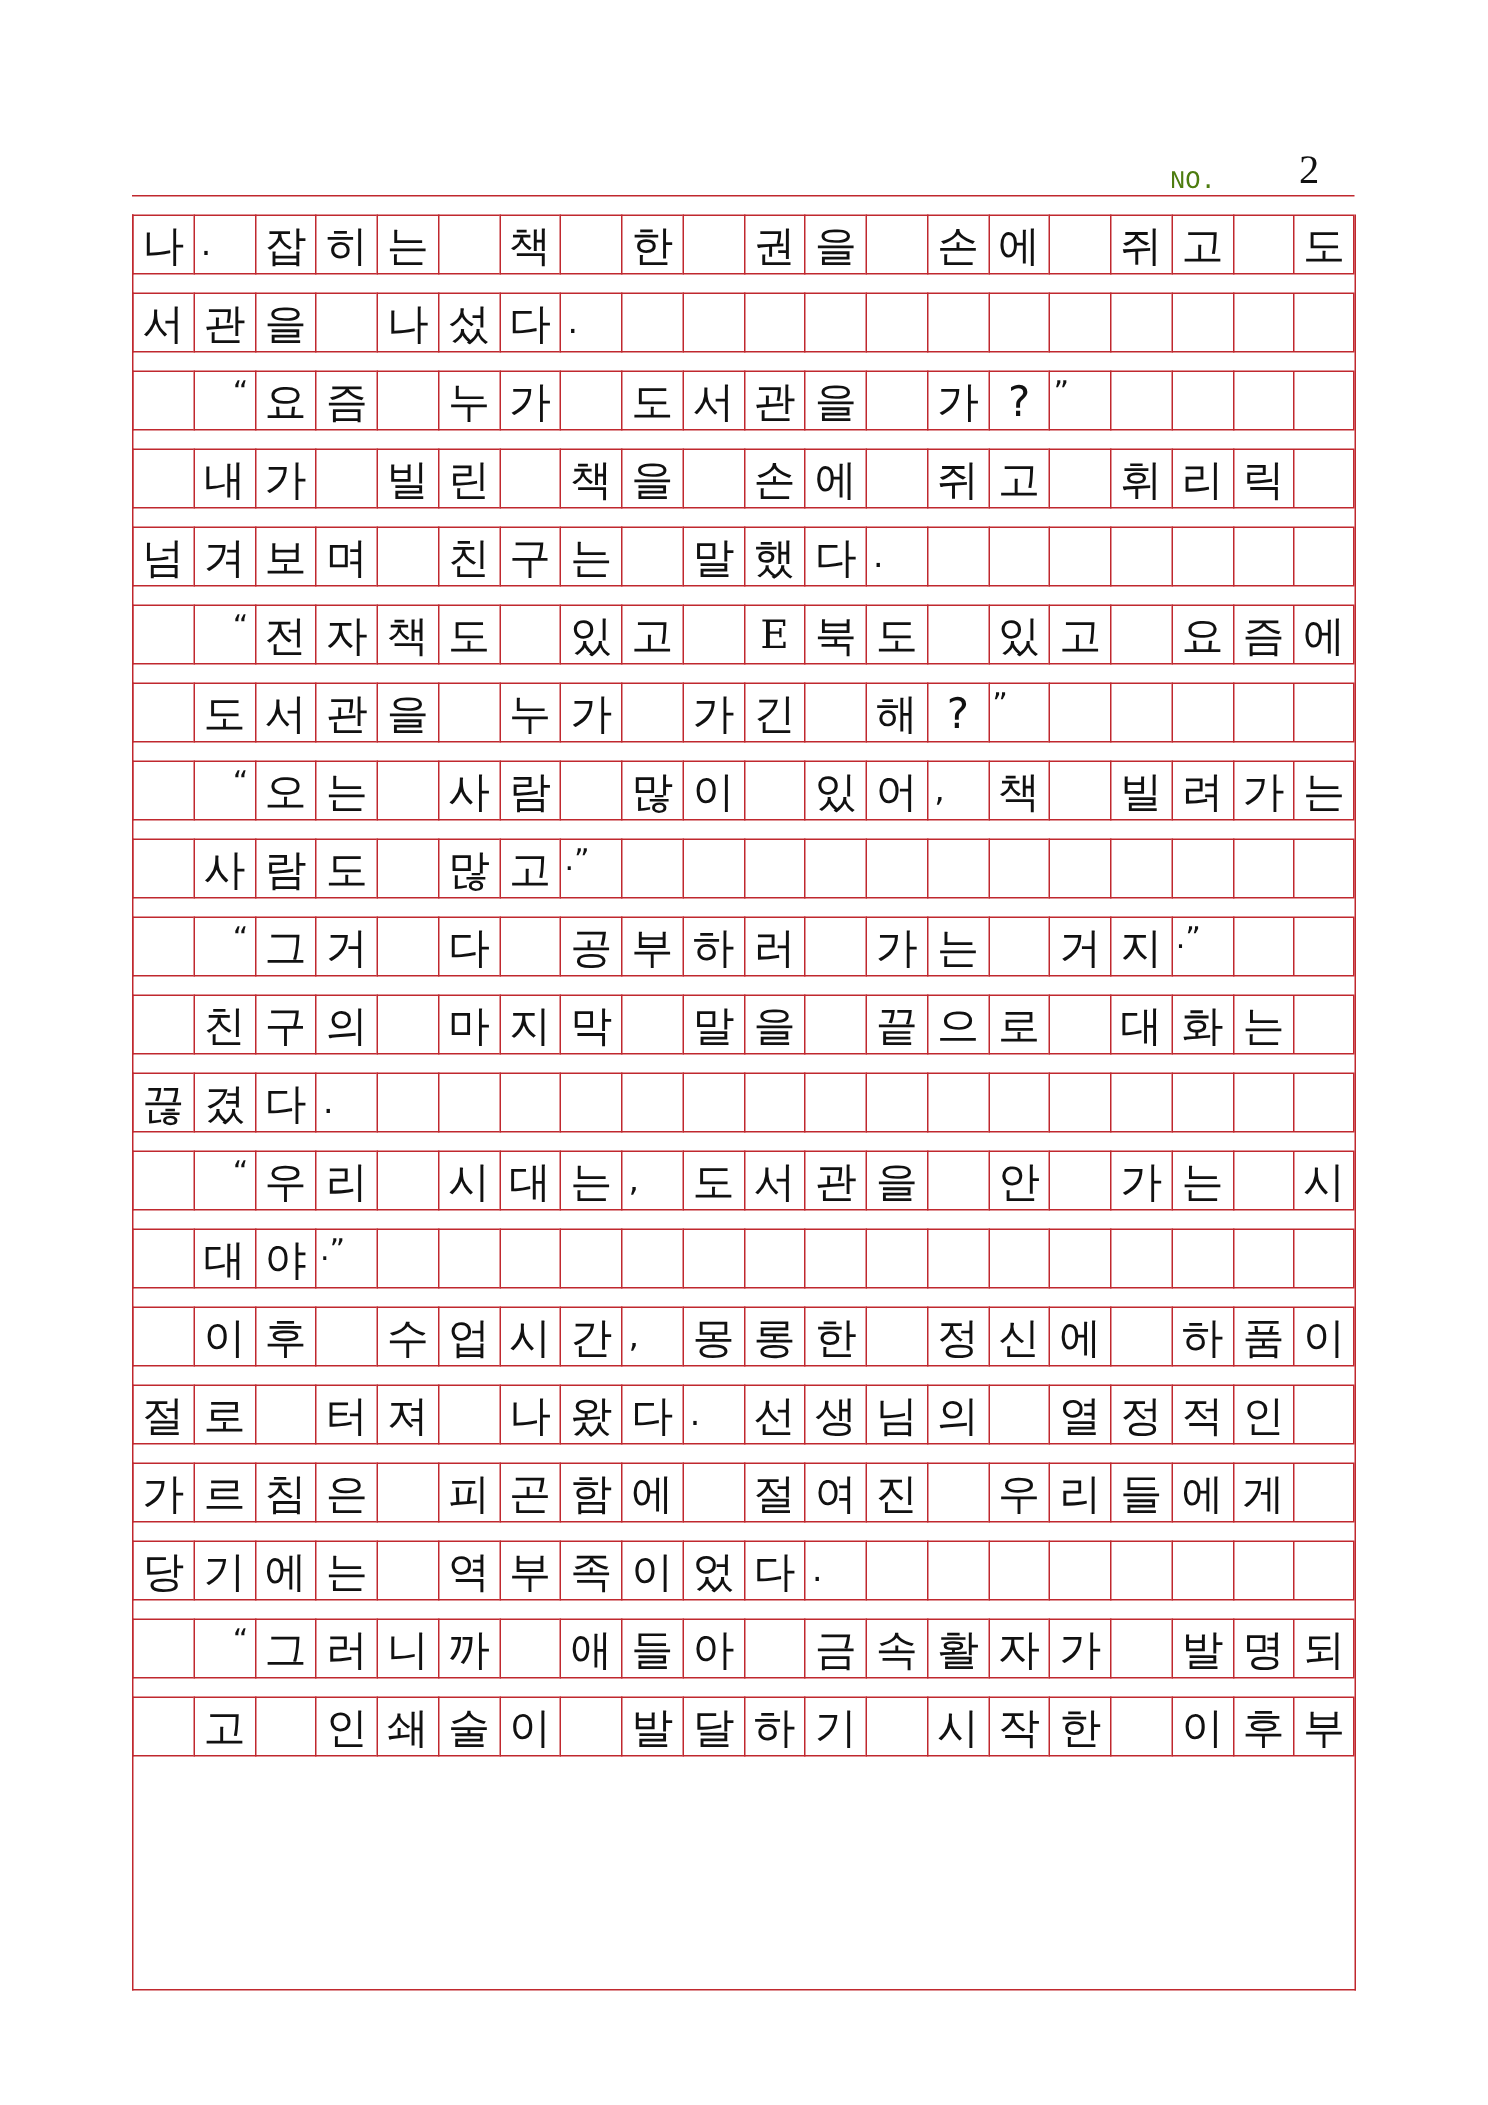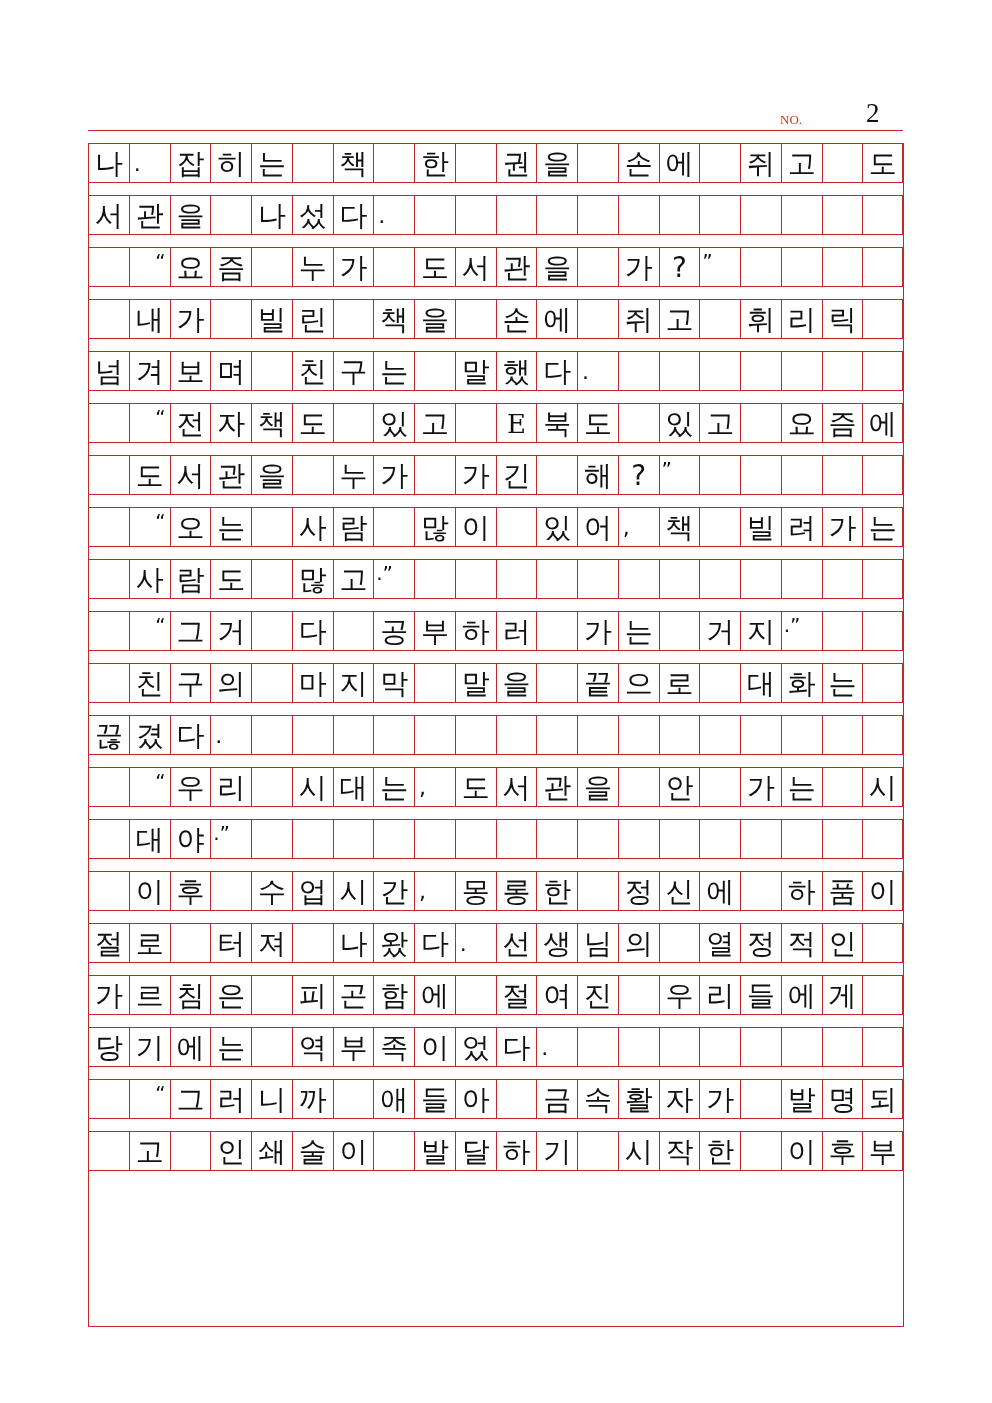--- a/index.html
+++ b/index.html
@@ -1,20 +1,20 @@
 <!DOCTYPE html>
 <html><head>
 <meta charset="utf-8">
 <style>
   html, body { margin: 0; padding: 0; background: #ffffff; }
   body { width: 992px; height: 1403px; position: relative; overflow: hidden;
          font-family: "DejaVu Sans", "Liberation Sans", sans-serif; }
   .page-no { position: absolute; left: 770px; top: 98px; width: 140px; height: 34px; }
-  .no-label { position: absolute; left: 10px; top: 14px; font-family: Liberation Serif, serif;
-              font-size: 13px; color: #c2410c; }
+  .no-label { position: absolute; left: 10px; top: 14px; font-family: Liberation Mono, monospace;
+              font-size: 17px; color: #4d7c0f; }
   .no-value { position: absolute; left: 96px; top: 0px; font-family: "Liberation Serif", "DejaVu Serif", serif;
               font-size: 27px; color: #111; }
   .top-line { position: absolute; left: 88px; top: 130px; width: 815px; height: 0; border-top: 1.5px solid #c0282e; }
   .frame { position: absolute; left: 88px; top: 143px; width: 814px; height: 1183px;
            border: 1.5px solid #c0282e; border-top: none; box-sizing: content-box; }
   .grid { position: absolute; left: 88px; top: 143px; width: 815px; }
   .row { position: absolute; left: 0; width: 815px; height: 40px; display: flex; }
   .cell { width: 40.75px; height: 40px; box-sizing: border-box;
           border-top: 1.5px solid #c0282e; border-bottom: 1.5px solid #c0282e;
           border-left: 1px solid #c0282e;

